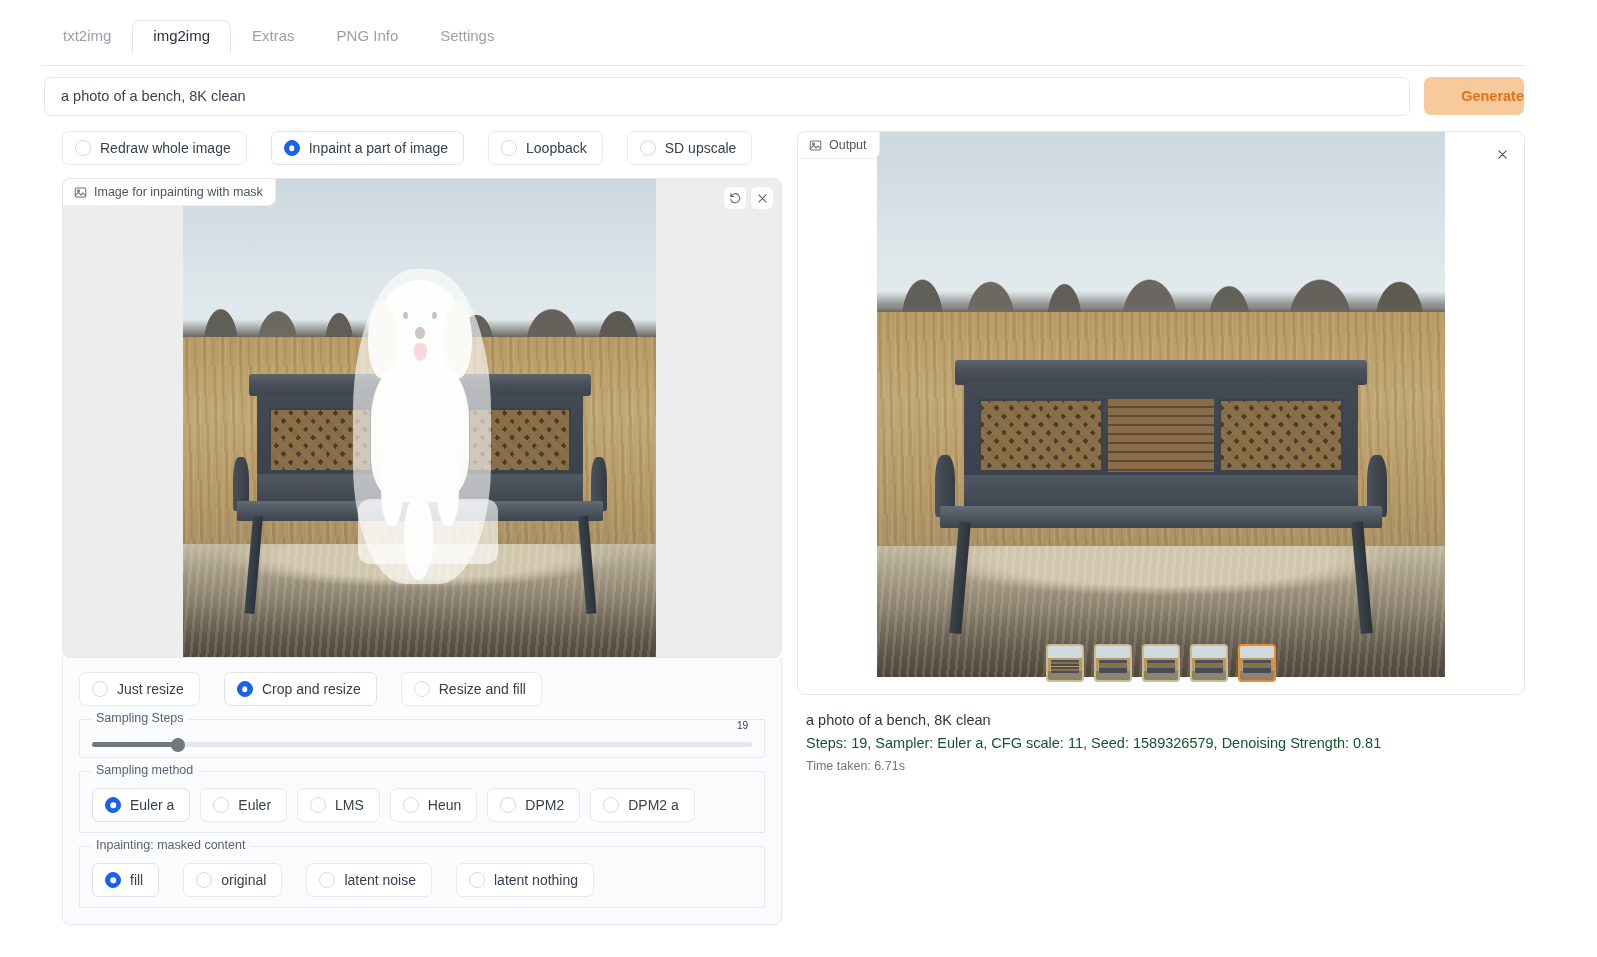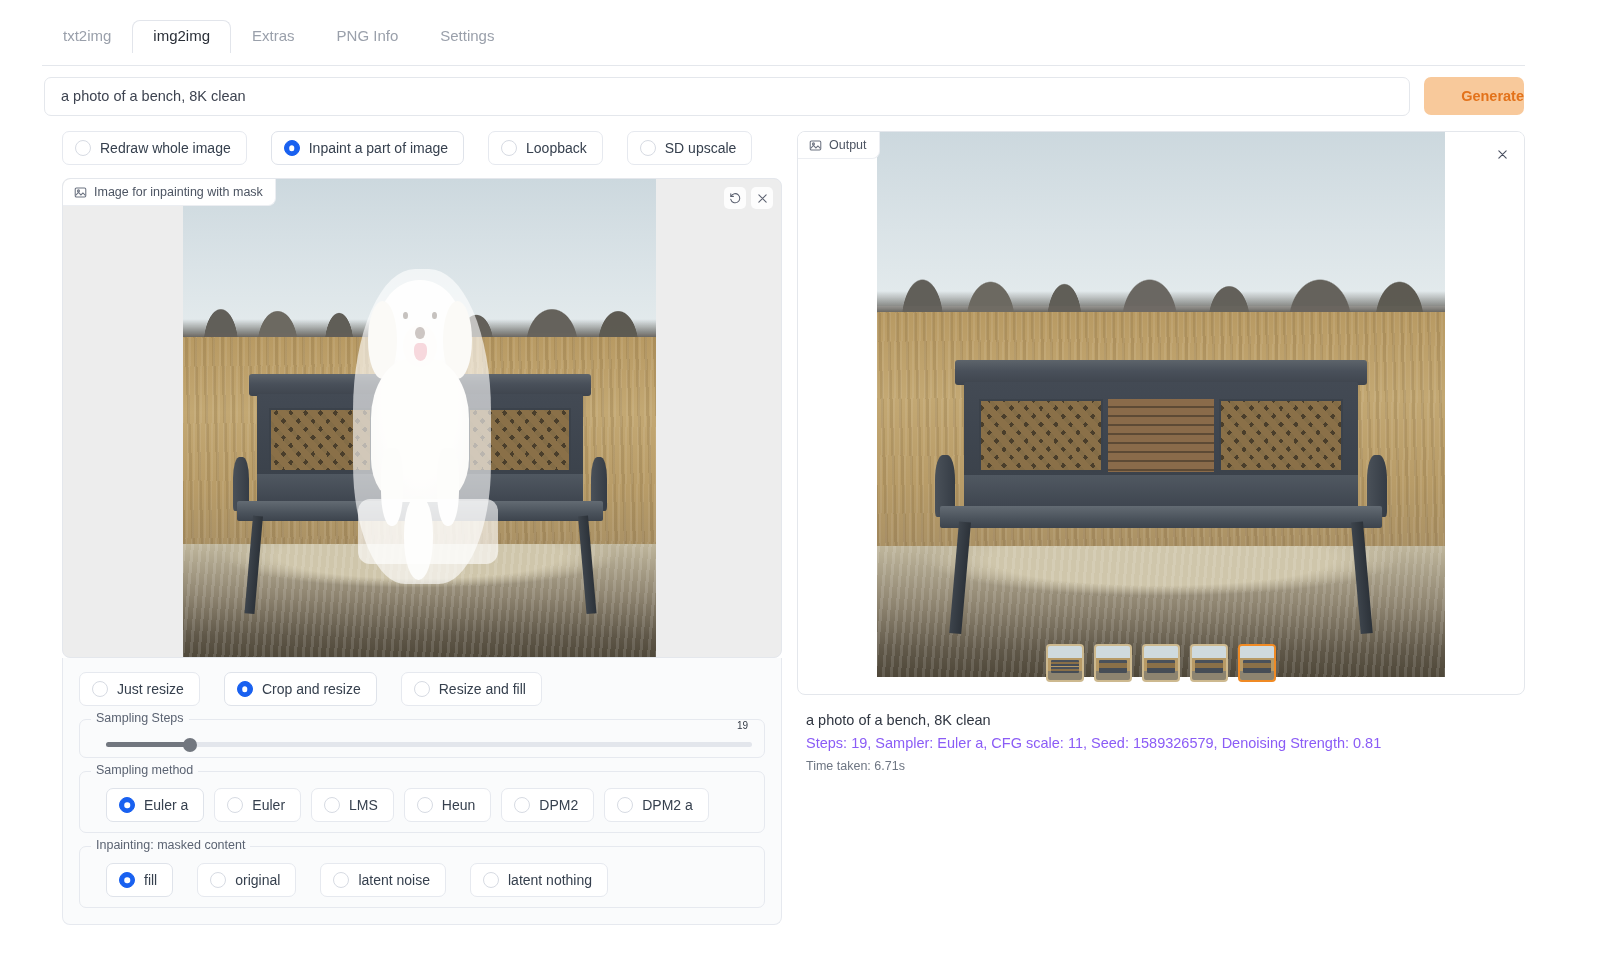--- a/index.html
+++ b/index.html
@@ -239,22 +239,22 @@
   }
 
   
   .ctrlbox {
     margin-top: 0; width: 720px;
     background: #fafbfc; border: 1px solid #e6e9ef;
     border-top: none; border-radius: 0 0 8px 8px;
     padding: 14px 16px 16px 16px;
   }
   .fieldset {
-    position: relative; border: 1px solid #e6e9ef; border-radius: 7px;
-    margin-top: 13px; padding: 16px 12px 10px 26px;
+    position: relative; border: 1px solid #e6e9ef; border-radius: 1px;
+    margin-top: 13px; padding: 16px 12px 10px 12px;
   }
   .legend {
     position: absolute; left: 11px; top: -9px; background: #fafbfc;
     padding: 0 5px; font-size: 12.5px; color: #5b6372;
   }
   .slider-wrap { position: relative; padding-top: 6px; }
   .slider-value {
     position: absolute; right: 4px; top: -16px; font-size: 10px; color: #333a45;
   }
   .track {
@@ -311,21 +311,21 @@
     background:
       linear-gradient(#4a515a 0 12%, #8a7048 12% 34%, #464d56 34% 46%,
                       transparent 46% 54%,
                       #4a515a 54% 66%, #8a7048 66% 88%, #464d56 88% 100%);
   }
 
   .info {
     margin-top: 14px; padding-left: 9px;
   }
   .info-prompt { font-size: 14.5px; color: #2f3540; line-height: 1.6; }
-  .info-params { font-size: 14.5px; color: #8b5cf6; line-height: 1.6; }
+  .info-params { font-size: 14.5px; color: #14532d; line-height: 1.6; }
   .info-time { font-size: 12.5px; color: #6e7683; line-height: 1.9; }
 
   svg { display: block; }
 </style>
 </head>
 <body>
 
 <div class="tabbar">
   <div class="tab">txt2img</div>
   <div class="tab active">img2img</div>

